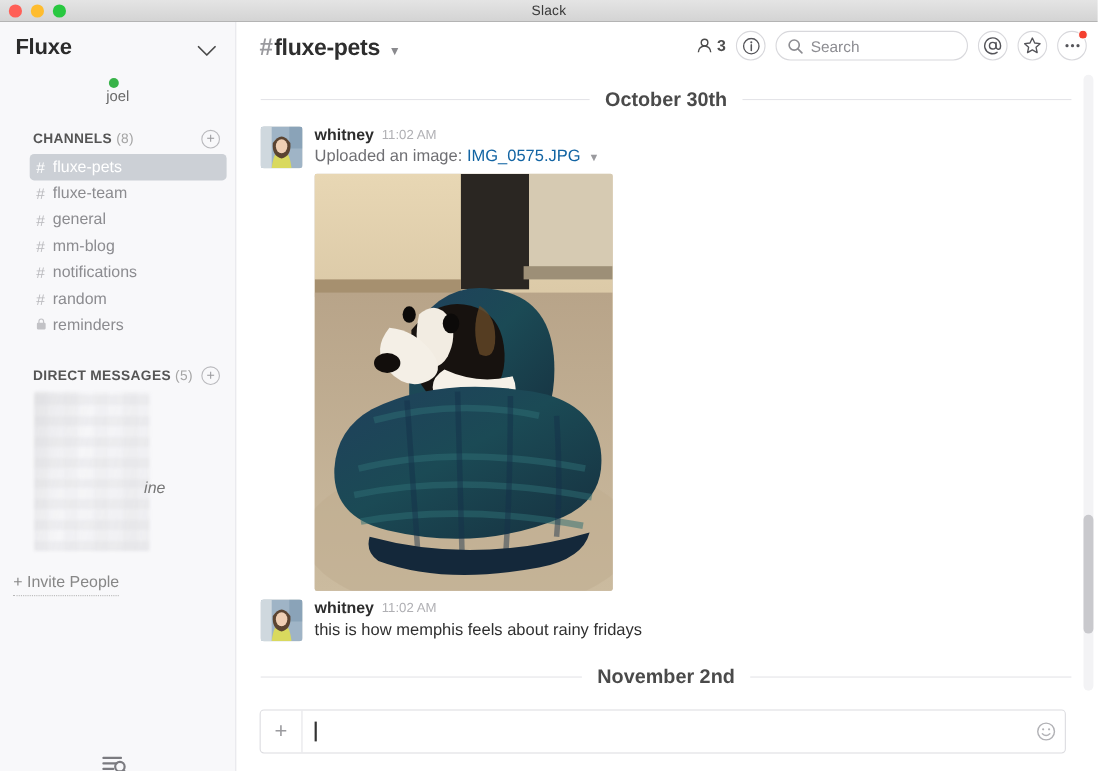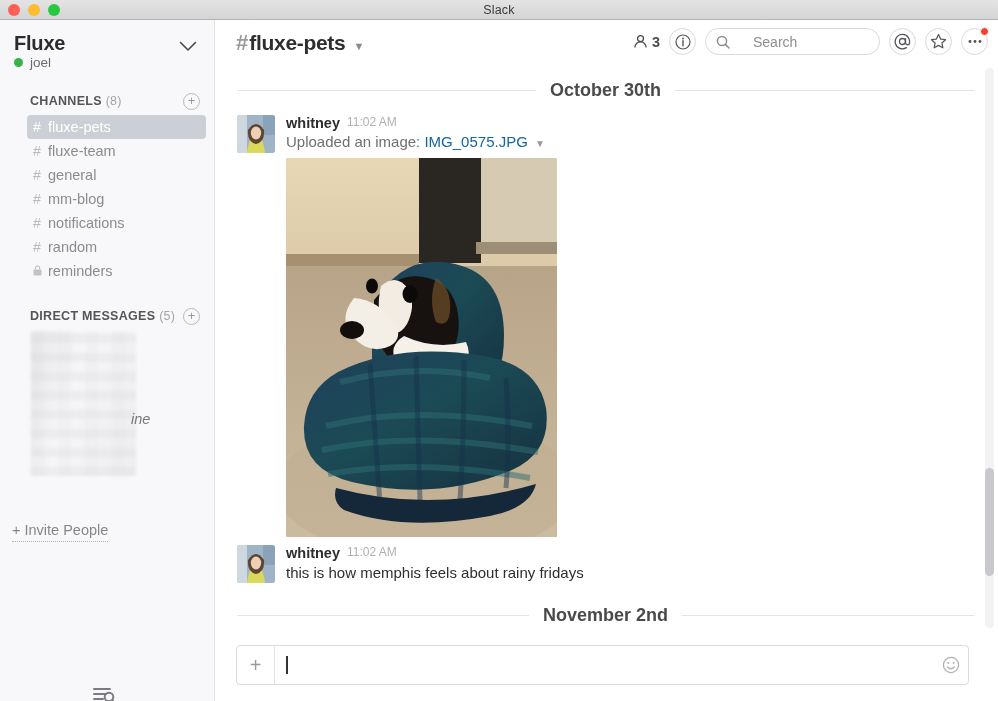--- a/index.html
+++ b/index.html
@@ -28,21 +28,21 @@
     font-size: 12.5px; color: #3a3a3a; letter-spacing: .2px;
   }
 
   
   .sidebar {
     position: absolute; top: 20px; left: 0; width: 215px; height: 681px;
     background: #f8f8fa; border-right: 1px solid #e2e2e6;
   }
   .team-header { padding: 12px 14px 4px 14px; position: relative; }
   .team-name { font-size: 20px; font-weight: bold; color: #2b2b2b; letter-spacing: -.2px; }
-  .team-user { display: flex; align-items: center; margin-top: 0; }
+  .team-user { display: flex; align-items: center; margin-top: 16px; flex-direction: column; }
   .presence-dot { width: 9px; height: 9px; border-radius: 50%; background: #38b349; margin-right: 7px; }
   .team-username { font-size: 13.5px; color: #6a6a6a; }
   .team-chevron {
     position: absolute; right: 16px; top: 16px; width: 20px; height: 20px;
     display: flex; align-items: center; justify-content: center; color: #4a4a4a;
   }
 
   .section { margin-top: 16px; padding-left: 19px; }
   .section-head {
     display: flex; align-items: center; justify-content: space-between;
@@ -111,21 +111,21 @@
   }
   .members { display: flex; align-items: center; gap: 4px; color: #4c4c4c; }
   .members .cnt { font-size: 14.5px; font-weight: bold; }
   .circ-btn {
     width: 27px; height: 27px; border-radius: 50%; border: 1px solid #d8d8dc;
     display: flex; align-items: center; justify-content: center; color: #55555a;
     background: #fff; position: relative;
   }
   .search-box {
     width: 175px; height: 27px; border-radius: 14px; border: 1px solid #d8d8dc;
-    display: flex; align-items: center; padding: 0 10px; gap: 23px; background: #fff;
+    display: flex; align-items: center; padding: 0 10px; gap: 7px; background: #fff;
   }
   .search-ph { font-size: 14px; color: #8d8d92; }
   .red-dot {
     position: absolute; right: -2px; top: -2px;
     width: 9px; height: 9px; border-radius: 50%; background: #f4402f;
     border: 1.5px solid #fff;
   }
 
   
   .messages { position: relative; height: 578px; padding: 0 0 0 0; }

